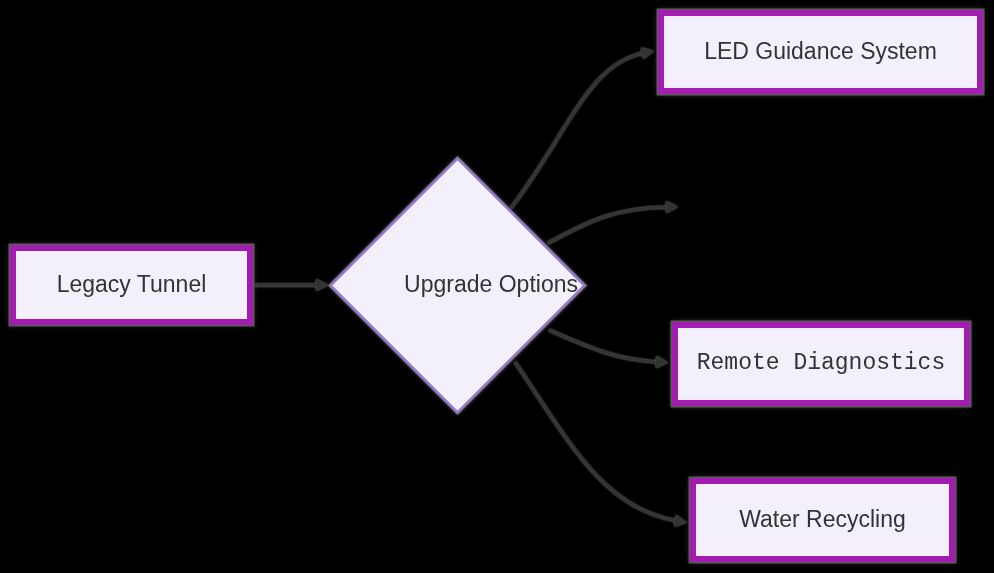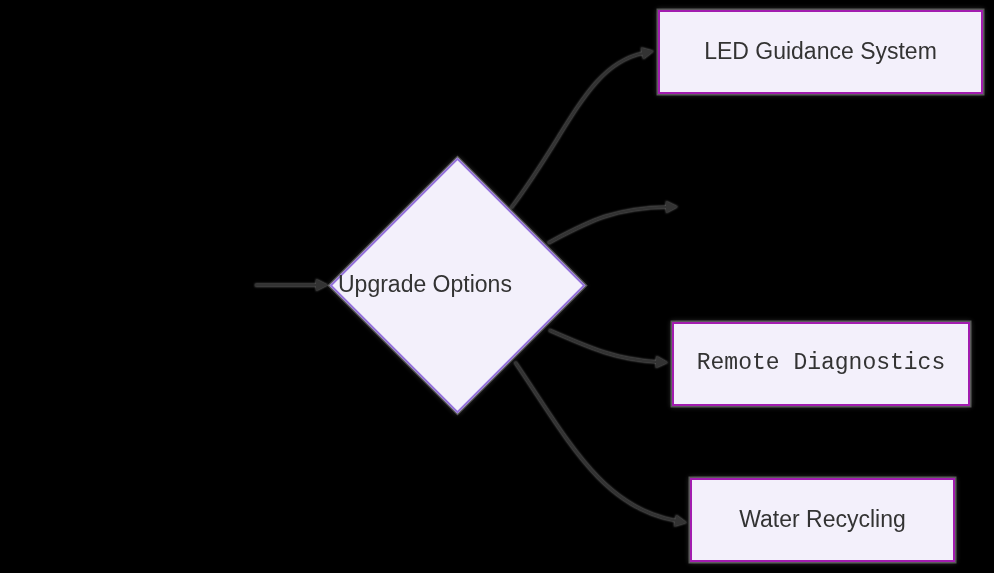--- a/index.html
+++ b/index.html
@@ -25,21 +25,21 @@
   .edge-path {
     stroke: #333333;
     stroke-width: 2.75;
     fill: none;
     filter: drop-shadow(0 0 1.2px rgba(160,160,160,0.85));
   }
   .node {
     position: absolute;
     box-sizing: border-box;
     background: #f3f0fb;
-    border: 2px solid #a21caf;
+    border: 6px solid #a21caf;
     display: flex;
     align-items: center;
     justify-content: center;
     color: #333333;
     font-size: 23px;
     line-height: 1.2;
     box-shadow: 0 0 0 1.5px rgba(145,145,145,0.55), 0 0 5px 1px rgba(110,110,110,0.45);
     white-space: nowrap;
   }
   .node-legacy   { left: 10px;  top: 245px; width: 243px; height: 80px; }
@@ -58,21 +58,21 @@
     background: #f3f0fb;
     border: 2px solid #9370DB;
     transform: rotate(45deg);
     box-shadow: 0 0 0 1.5px rgba(145,145,145,0.55), 0 0 5px 1px rgba(110,110,110,0.45);
   }
   .diamond-label {
     position: absolute;
     left: 338px;
     top: 271px;
     width: 240px;
-    text-align: left;
+    text-align: right;
     color: #333333;
     font-size: 23px;
     line-height: 1.2;
     white-space: nowrap;
   }
 </style>
 </head>
 <body>
 
 <div class="canvas">
@@ -85,20 +85,23 @@
     </defs>
     <g>
       <path class="edge-path" marker-end="url(#arrowhead)" d="M 255 285 L 318 285"></path>
       <path class="edge-path" marker-end="url(#arrowhead)" d="M 511 208 C 570 130, 588 64, 644 53"></path>
       <path class="edge-path" marker-end="url(#arrowhead)" d="M 548 243 C 588 222, 612 208, 668 207"></path>
       <path class="edge-path" marker-end="url(#arrowhead)" d="M 549 330 C 592 349, 618 360, 658 362"></path>
       <path class="edge-path" marker-end="url(#arrowhead)" d="M 515 362 C 568 440, 602 508, 677 521"></path>
     </g>
   </svg>
 
+  <div class="node node-legacy">
+    <span>Legacy Tunnel</span>
+  </div>
 
   <div class="diamond-shape"></div>
   <div class="diamond-label">Upgrade Options</div>
 
   <div class="node node-led">
     <span>LED Guidance System</span>
   </div>
 
 
   <div class="node node-remote">

